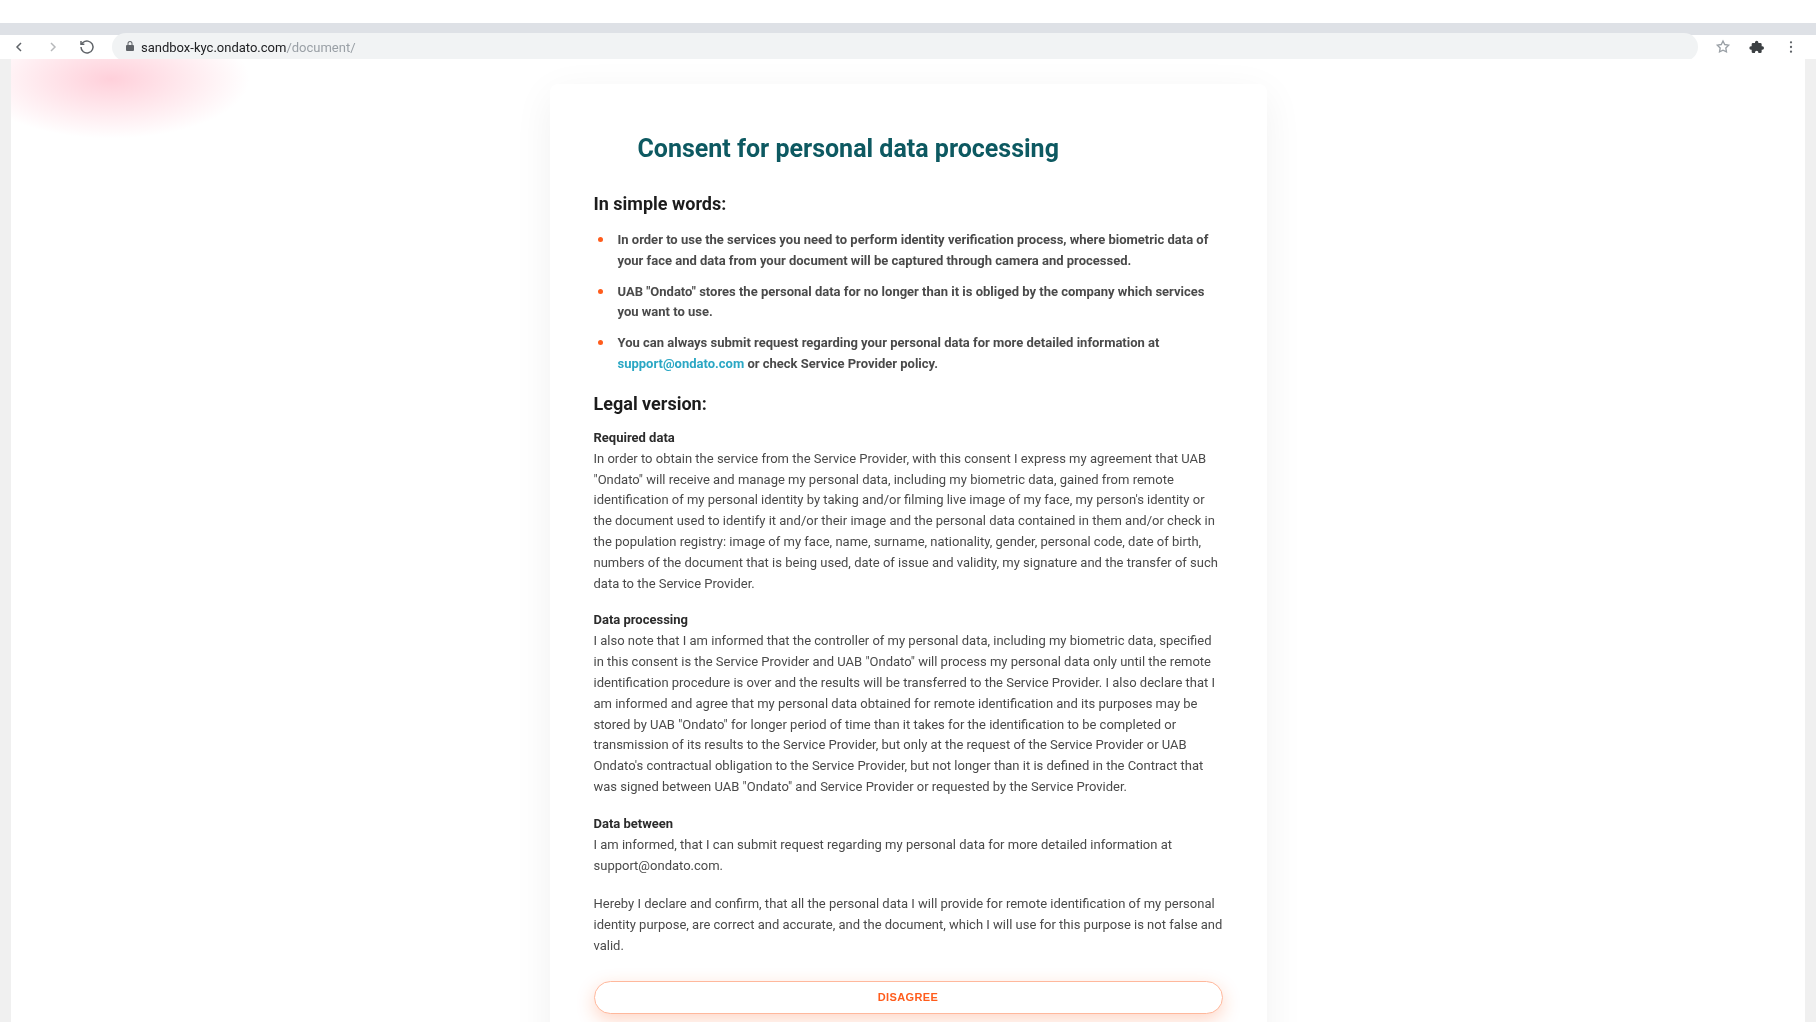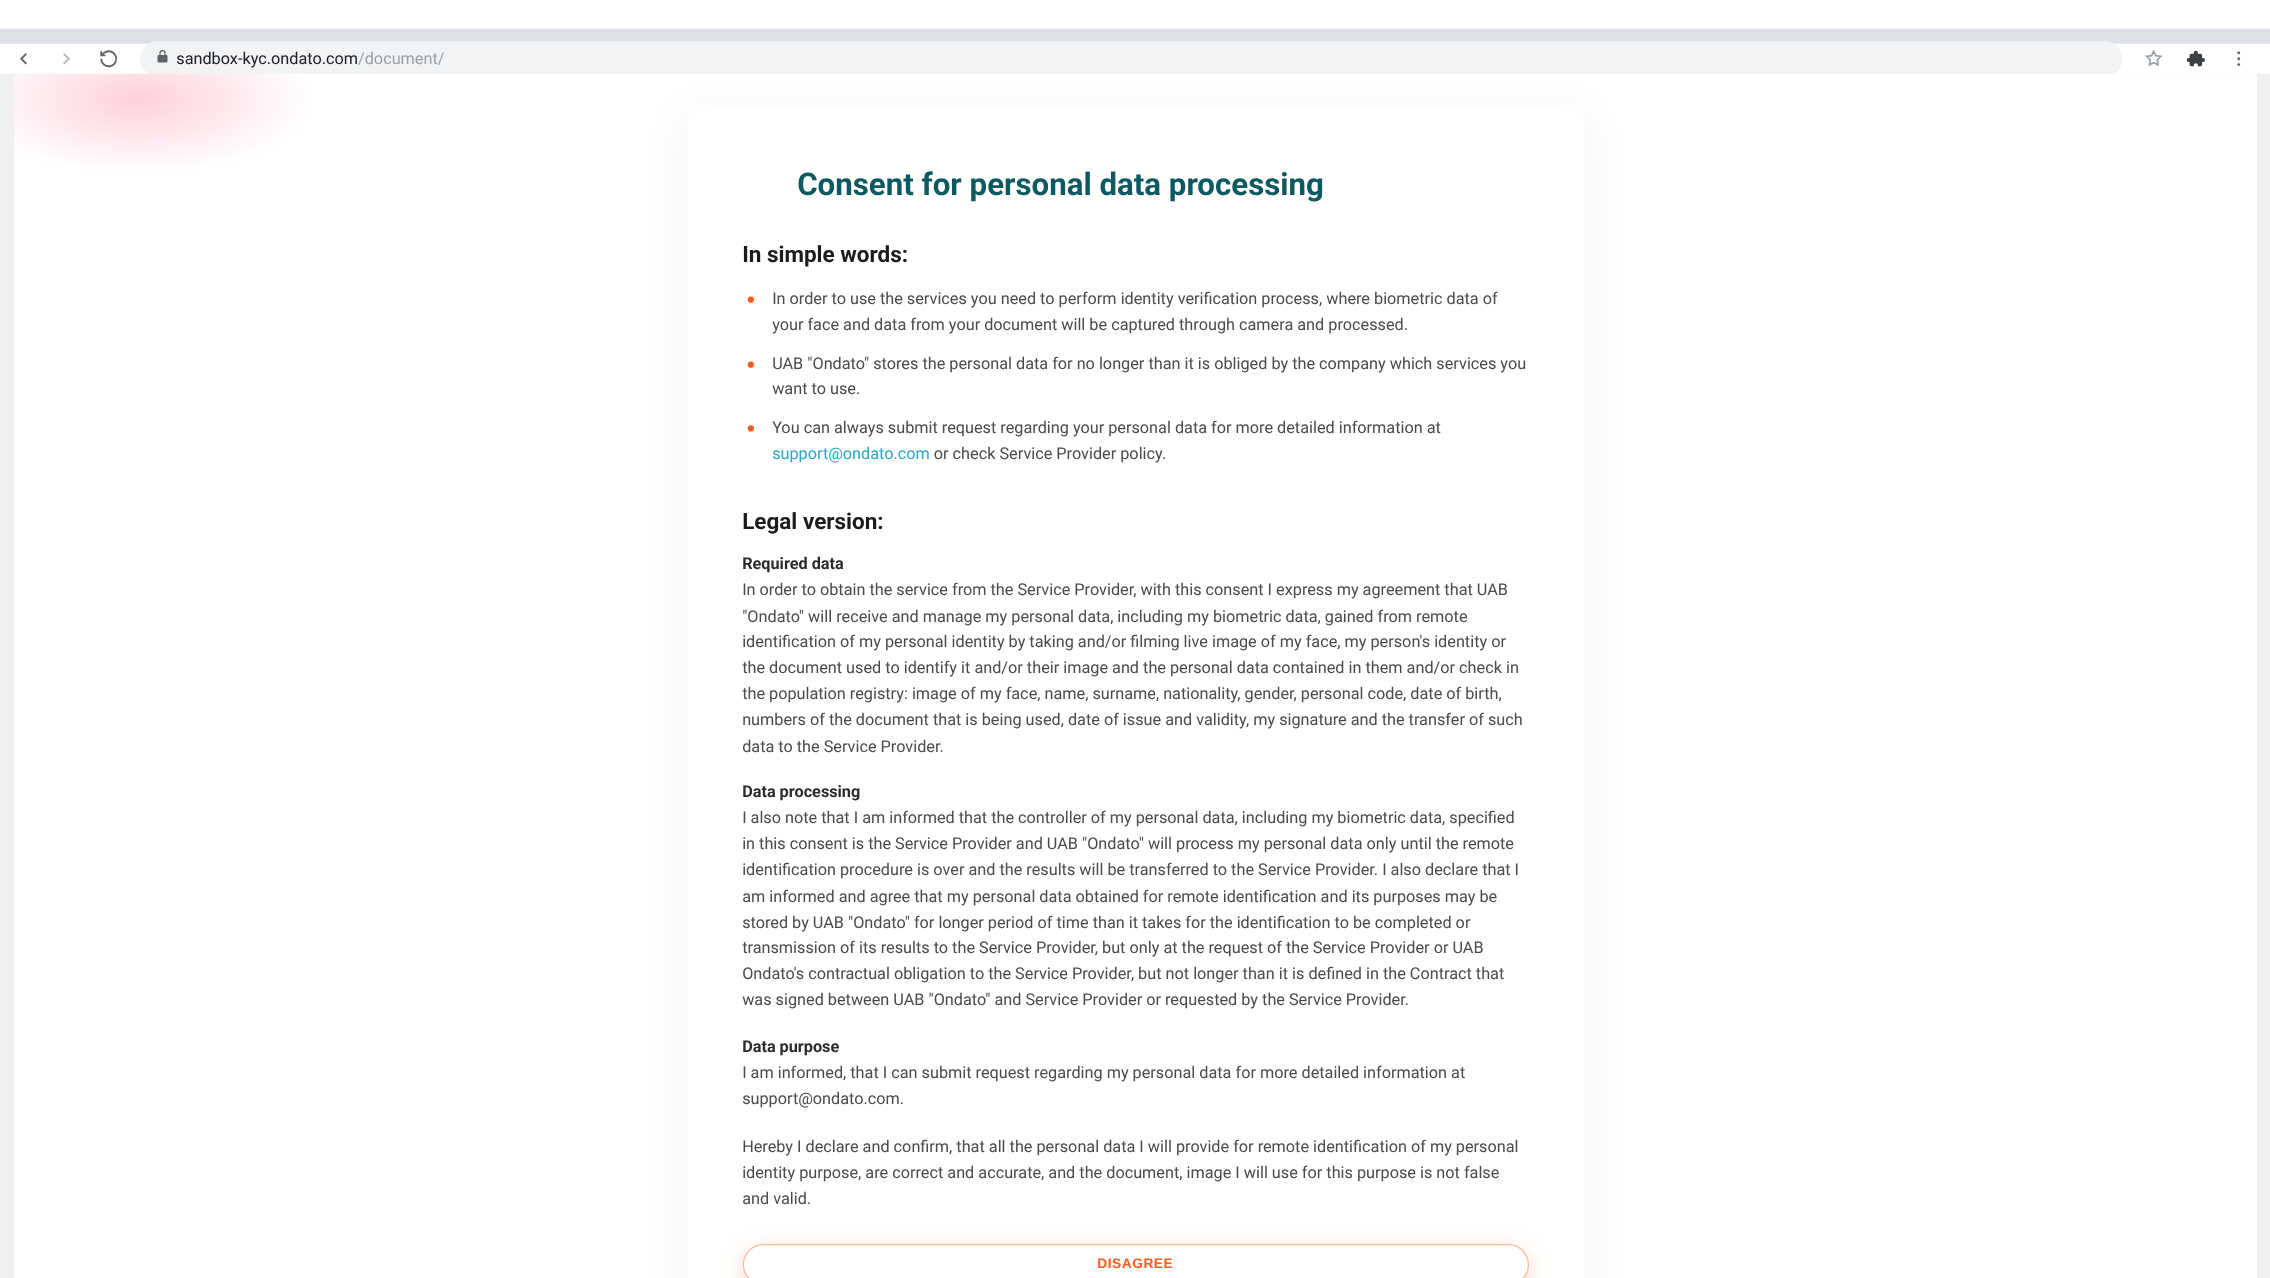--- a/index.html
+++ b/index.html
@@ -94,21 +94,21 @@
     margin-bottom: 30px;
     margin-left: 44px;
   }
   .card h2 {
     color: #1c1c1c;
     font-size: 18px;
     font-weight: 700;
     margin-bottom: 16px;
   }
 
-  ul.simple { list-style: none; margin-bottom: 32px; }
+  ul.simple { list-style: none; margin-bottom: 18px; font-weight: bold; }
   ul.simple li {
     position: relative;
     padding-left: 24px;
     font-size: 13px;
     line-height: 1.6;
     color: #4a4a4a;
     margin-bottom: 10px;
   }
   ul.simple li::before {
     content: "";
@@ -237,24 +237,24 @@
     </ul>
 
     <h2>Legal version:</h2>
     <div class="legal">
       <p class="subhead">Required data</p>
       <p class="body">In order to obtain the service from the Service Provider, with this consent I express my agreement that UAB "Ondato" will receive and manage my personal data, including my biometric data, gained from remote identification of my personal identity by taking and/or filming live image of my face, my person's identity or the document used to identify it and/or their image and the personal data contained in them and/or check in the population registry: image of my face, name, surname, nationality, gender, personal code, date of birth, numbers of the document that is being used, date of issue and validity, my signature and the transfer of such data to the Service Provider.</p>
 
       <p class="subhead">Data processing</p>
       <p class="body">I also note that I am informed that the controller of my personal data, including my biometric data, specified in this consent is the Service Provider and UAB "Ondato" will process my personal data only until the remote identification procedure is over and the results will be transferred to the Service Provider. I also declare that I am informed and agree that my personal data obtained for remote identification and its purposes may be stored by UAB "Ondato" for longer period of time than it takes for the identification to be completed or transmission of its results to the Service Provider, but only at the request of the Service Provider or UAB Ondato's contractual obligation to the Service Provider, but not longer than it is defined in the Contract that was signed between UAB "Ondato" and Service Provider or requested by the Service Provider.</p>
 
-      <p class="subhead">Data purpose</p>
+      <p class="subhead">Data between</p>
       <p class="body">I am informed, that I can submit request regarding my personal data for more detailed information at support@ondato.com.</p>
 
-      <p class="body">Hereby I declare and confirm, that all the personal data I will provide for remote identification of my personal identity purpose, are correct and accurate, and the document, image I will use for this purpose is not false and valid.</p>
+      <p class="body">Hereby I declare and confirm, that all the personal data I will provide for remote identification of my personal identity purpose, are correct and accurate, and the document, which I will use for this purpose is not false and valid.</p>
     </div>
 
     <div class="actions">
       <button class="btn btn-outline">DISAGREE</button>
       <button class="btn btn-fill">I AGREE</button>
     </div>
   </div>
 </div>
 
 </body></html>

